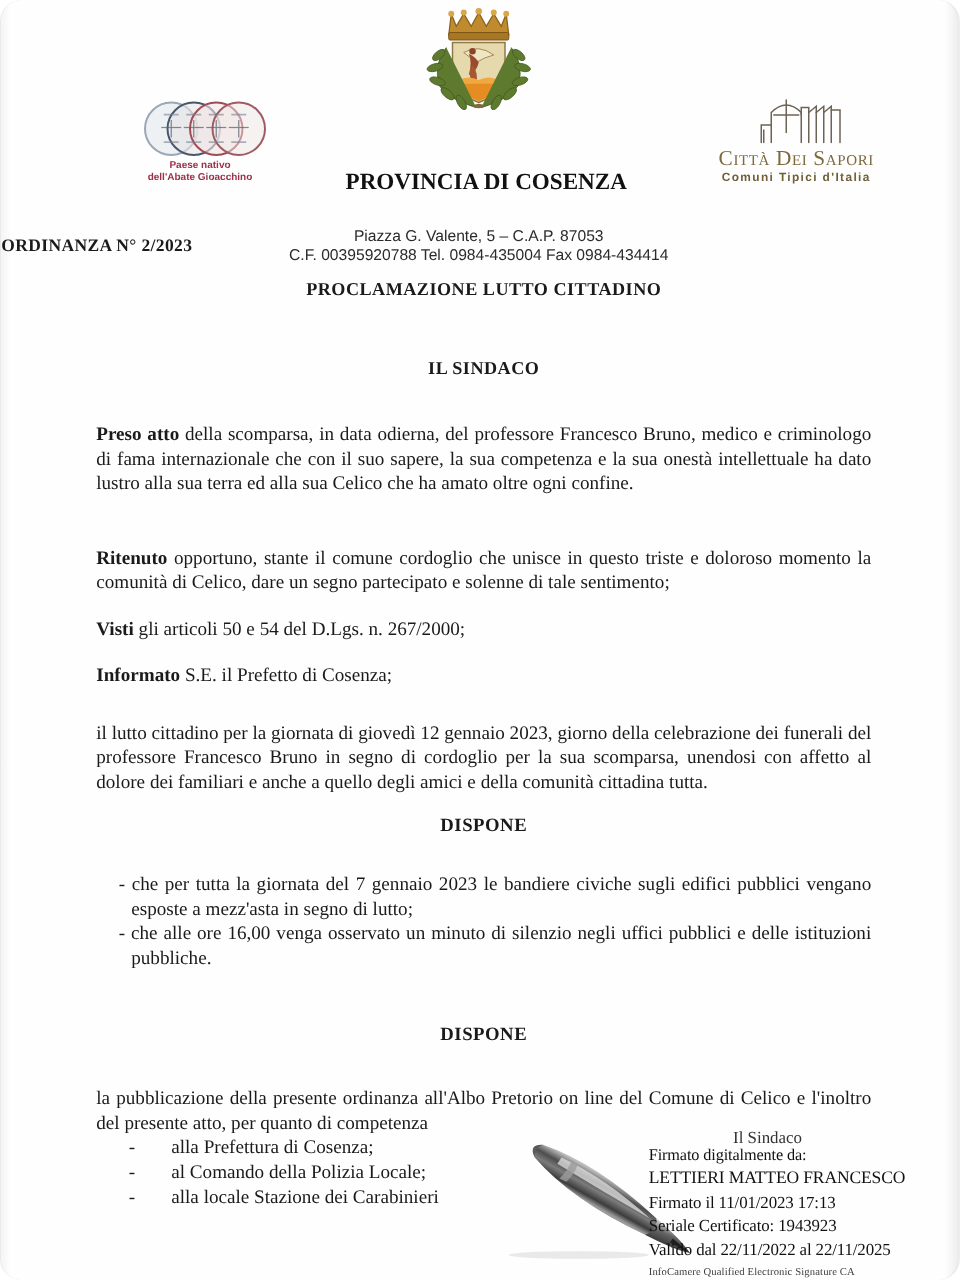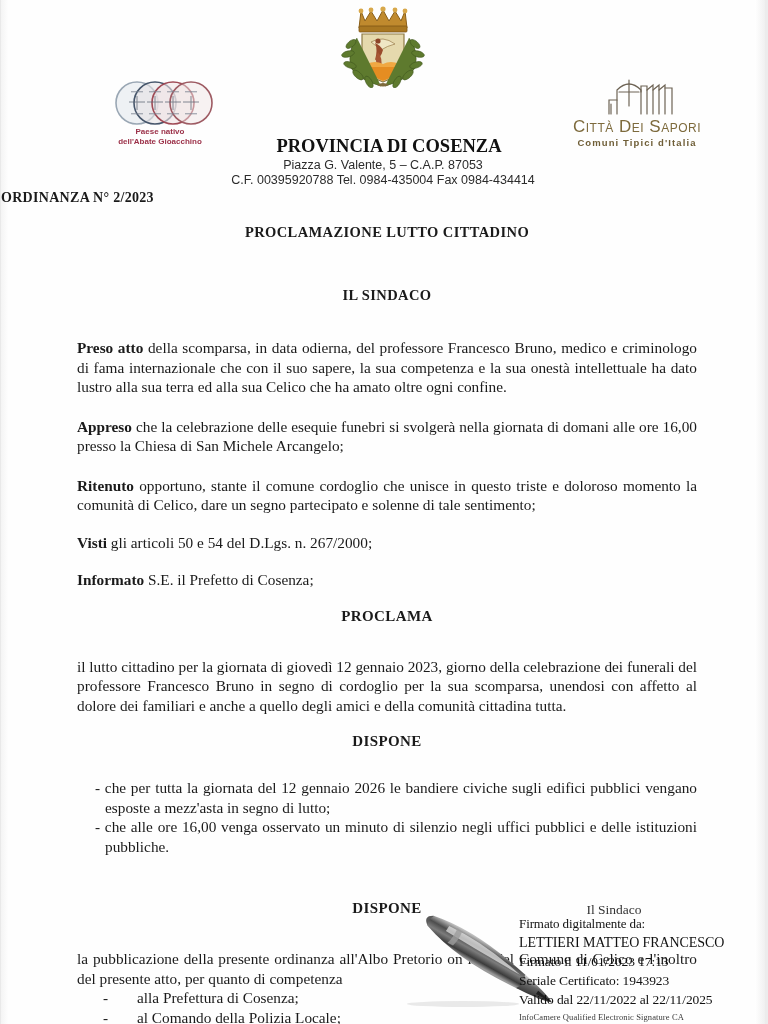--- a/index.html
+++ b/index.html
@@ -19,20 +19,21 @@
   .page {
     position: absolute;
     left: 0; top: 0;
     width: 768px;
     height: 1024px;
     background: #fefefe;
     box-sizing: border-box;
     border-left: 1px solid #e9e9e9;
     border-right: 3px solid #ececec;
     overflow: hidden;
+    border-radius: 17px;
   }
   .page::before {
     content: "";
     position: absolute;
     left: 0; top: 0; bottom: 0;
     width: 8px;
     background: linear-gradient(to right, #f4f4f4, #ffffff);
     pointer-events: none;
   }
   .page::after {
@@ -75,21 +76,21 @@
   }
   .logo-right {
     position: absolute;
     right: 58px;
     top: 76px;
     width: 140px;
     text-align: center;
   }
   .logo-right .bldg { height: 42px; }
   .logo-right .l1 {
-    font-family: Liberation Sans, sans-serif;
+    font-family: Liberation Serif, serif;
     font-size: 17px;
     letter-spacing: 0.5px;
     color: #7d6a3c;
     line-height: 18px;
     white-space: nowrap;
   }
   .logo-right .l1 .sm { font-size: 12px; }
   .logo-right .l2 {
     font-family: "Liberation Sans", sans-serif;
     font-size: 9.5px;
@@ -121,20 +122,21 @@
     color: #111;
     margin-left: 12px;
   }
   .addr {
     position: absolute;
     left: 0; right: 0;
     text-align: center;
     font-family: "Liberation Sans", sans-serif;
     font-size: 12.5px;
     color: #2b2b2b;
+    margin-top: 24px;
   }
   .addr.a1 { top: 158px; }
   .addr.a2 { top: 173px; }
   .ord-no {
     position: absolute;
     top: 190px;
     left: 0; right: 0;
     font-family: "Liberation Serif", serif;
     font-weight: bold;
     font-size: 14px;
@@ -368,45 +370,41 @@
 
     <div class="center-head">PROCLAMAZIONE LUTTO CITTADINO</div>
     <div class="sp-22"></div>
     <div class="center-head">IL SINDACO</div>
     <div class="sp-22"></div>
 
     <p class="para">
       <b>Preso atto</b><span> della scomparsa, in data odierna, del professore Francesco Bruno, medico e criminologo di fama internazionale che con il suo sapere, la sua competenza e la sua onestà intellettuale ha dato lustro alla sua terra ed alla sua Celico che ha amato oltre ogni confine.</span>
     </p>
     <div class="sp-20"></div>
-    <p class="para">
-      <b>Appreso</b><span> che la celebrazione delle esequie funebri si svolgerà nella giornata di domani alle ore 16,00 presso la Chiesa di San Michele Arcangelo;</span>
-    </p>
     <div class="sp-20"></div>
     <p class="para">
       <b>Ritenuto</b><span> opportuno, stante il comune cordoglio che unisce in questo triste e doloroso momento la comunità di Celico, dare un segno partecipato e solenne di tale sentimento;</span>
     </p>
     <div class="sp-18"></div>
     <p class="para">
       <b>Visti</b><span> gli articoli 50 e 54 del D.Lgs. n. 267/2000;</span>
     </p>
     <div class="sp-18"></div>
     <p class="para">
       <b>Informato</b><span> S.E. il Prefetto di Cosenza;</span>
     </p>
 
     <div class="sp-6"></div>
-    <div class="center-head big">PROCLAMA</div>
     <div class="sp-20"></div>
     <p class="para">il lutto cittadino per la giornata di giovedì 12 gennaio 2023, giorno della celebrazione dei funerali del professore Francesco Bruno in segno di cordoglio per la sua scomparsa, unendosi con affetto al dolore dei familiari e anche a quello degli amici e della comunità cittadina tutta.</p>
     <div class="sp-6"></div>
     <div class="center-head big">DISPONE</div>
     <div class="sp-16"></div>
     <ul class="dash">
-      <li>- che per tutta la giornata del 12 gennaio 2026 le bandiere civiche sugli edifici pubblici vengano esposte a mezz'asta in segno di lutto;</li>
+      <li>- che per tutta la giornata del 7 gennaio 2023 le bandiere civiche sugli edifici pubblici vengano esposte a mezz'asta in segno di lutto;</li>
       <li>- che alle ore 16,00 venga osservato un minuto di silenzio negli uffici pubblici e delle istituzioni pubbliche.</li>
     </ul>
     <div class="sp-6"></div>
     <div class="sp-20"></div>
     <div class="sp-6"></div>
     <div class="center-head big">DISPONE</div>
     <div class="sp-20"></div>
     <p class="para">la pubblicazione della presente ordinanza all'Albo Pretorio on line del Comune di Celico e l'inoltro del presente atto, per quanto di competenza</p>
     <ul class="dash2">
       <li>

